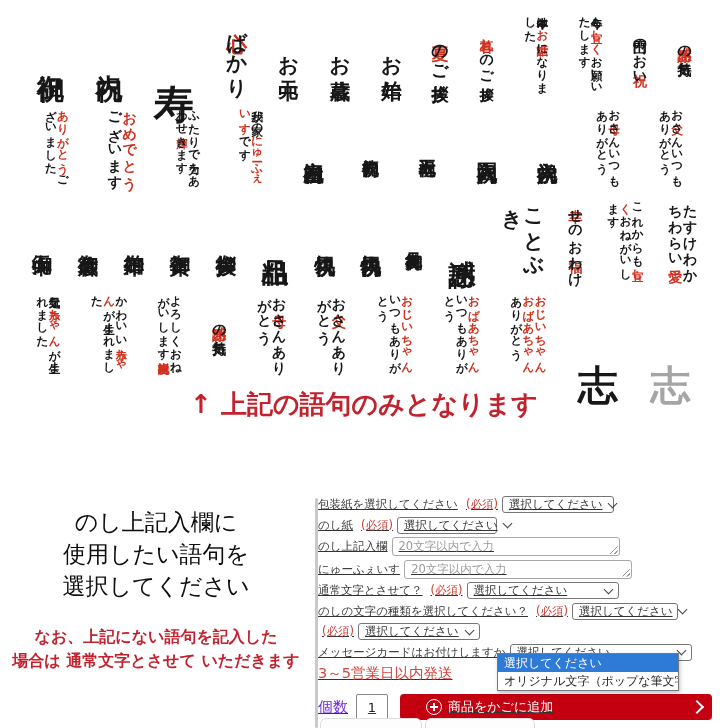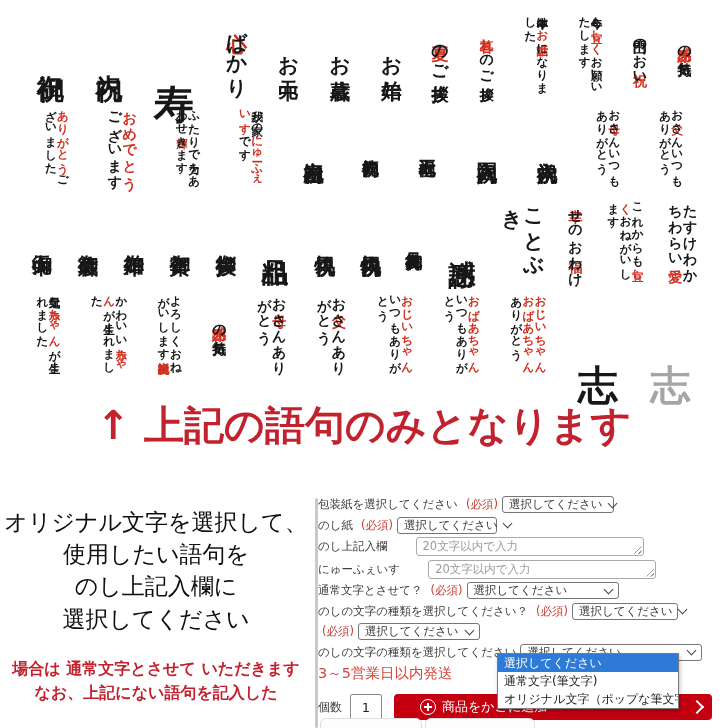--- a/index.html
+++ b/index.html
@@ -7,45 +7,45 @@
         font-family:"DejaVu Sans",sans-serif;color:#111;}
   
   .title{padding-top:8px;text-align:center;font-size:27px;font-weight:bold;color:#0d0d0d;white-space:nowrap;}
   
   .words{margin-top:6px;padding:0 6px;}
   .word-row{display:flex;justify-content:space-evenly;align-items:center;height:93px;}
   .word{writing-mode:vertical-rl;text-orientation:upright;max-height:88px;
         font-weight:bold;line-height:1.06;letter-spacing:0;}
   .seg-k{color:#171717;} .seg-r{color:#d0301f;} .seg-g{color:#a5a5a5;}
   
-  .arrow-note{margin-top:20px;text-align:center;font-size:40px;font-weight:bold;color:#c2222e;white-space:nowrap;}
+  .arrow-note{margin-top:9px;text-align:center;font-size:26px;font-weight:bold;color:#c2222e;white-space:nowrap;}
   
   .bottom{position:absolute;left:0;top:492px;width:728px;height:236px;display:flex;}
   .left-col{width:312px;text-align:center;padding-top:14px;box-sizing:border-box;}
   .left-black{font-size:23px;line-height:1.4;color:#0e0e0e;}
   .left-red{margin-top:22px;font-size:16px;line-height:1.5;font-weight:bold;color:#c2222e;white-space:nowrap;}
   .col-divider{position:absolute;left:315px;top:6px;bottom:0;width:3px;background:#c9c9c9;border-radius:2px;}
   
-  .form-col{position:relative;flex:1;padding:4px 0 0 6px;font-size:11.5px;color:#333;box-sizing:border-box;}
+  .form-col{position:relative;flex:1;padding:4px 0 0 6px;font-size:11.5px;color:#333;box-sizing:border-box;text-decoration:underline;}
   .form-row{display:flex;align-items:center;height:17px;margin-bottom:3.5px;white-space:nowrap;}
-  .form-row.ta-row{height:19px;gap:24px;}
+  .form-row.ta-row{height:19px;}
   .req{color:#c84038;margin:0 4px 0 4px;}
   .lbl{color:#3a3a3a;margin-right:4px;}
   .select{display:inline-flex;align-items:center;justify-content:space-between;height:17px;
           border:1px solid #767676;border-radius:3px;background:#fff;padding:0 6px;box-sizing:border-box;color:#333;}
   .sel-arrow{width:6px;height:6px;border-right:1.6px solid #444;border-bottom:1.6px solid #444;
              transform:rotate(45deg);margin-top:-3px;flex:none;margin-left:6px;}
   .textarea{position:relative;display:inline-flex;align-items:center;height:19px;border:1px solid #a9a9a9;
             border-radius:3px;background:#fff;padding:0 6px;box-sizing:border-box;color:#9a9a9a;}
   .resize-handle{position:absolute;right:1px;bottom:1px;width:9px;height:9px;
             background:repeating-linear-gradient(-45deg,transparent 0 2px,#9a9a9a 2px 3px);
             clip-path:polygon(100% 0,100% 100%,0 100%);}
   .ship-note{margin-top:1px;font-size:14.5px;color:#d9453c;}
   .qty-row{display:flex;align-items:center;margin-top:11px;padding-right:16px;}
-  .qty-label{font-size:12px;color:#404040;}
+  .qty-label{font-size:15px;color:#6d28d9;}
   .qty-input{width:30px;height:24px;margin-left:8px;border:1px solid #8a8a8a;border-radius:2px;
              display:flex;align-items:center;justify-content:center;font-size:13px;color:#222;background:#fff;}
   .cart-btn{flex:1;height:26px;margin-left:12px;background:#c40010;border-radius:4px;color:#fff;
             display:flex;align-items:center;padding:0 10px 0 26px;box-sizing:border-box;font-size:13px;}
   .plus-circle{width:14px;height:14px;border:1.4px solid #fff;border-radius:50%;position:relative;flex:none;margin-right:6px;}
   .plus-circle::before,.plus-circle::after{content:"";position:absolute;background:#fff;}
   .plus-circle::before{left:3px;right:3px;top:6px;height:1.6px;}
   .plus-circle::after{top:3px;bottom:3px;left:6px;width:1.6px;}
   .chevron-right{width:8px;height:8px;border-right:2px solid #fff;border-top:2px solid #fff;
                  transform:rotate(45deg);margin-left:auto;flex:none;}
@@ -122,28 +122,27 @@
         <div class="word" style="font-size: 40px;"><span class="seg-k">志</span></div>
         <div class="word" style="font-size: 40px;"><span class="seg-g">志</span></div>
       </div>
   </div>
 
   <div class="arrow-note">↑ 上記の語句のみとなります</div>
 
   <div class="bottom">
     <div class="left-col">
       <div class="left-black">
-          <div>オリジナル文字を選択して、</div>
+          <div>のし上記入欄に</div>
           <div>使用したい語句を</div>
-          <div>のし上記入欄に</div>
           <div>選択してください</div>
         </div>
       <div class="left-red">
+          <div>なお、上記にない語句を記入した</div>
           <div>場合は 通常文字とさせて いただきます</div>
-          <div>なお、上記にない語句を記入した</div>
         </div>
     </div>
 
     <div class="col-divider"></div>
 
     <div class="form-col">
       <div id="form-rows">
           <div class="form-row">
             <span class="lbl">包装紙を選択してください</span>
             <span class="req">(必須)</span>
@@ -191,21 +190,21 @@
             </div>
           </div>
           <div class="form-row">
             <span class="req">(必須)</span>
             <div class="select" style="width: 122px;">
               <span>選択してください</span>
               <span class="sel-arrow"></span>
             </div>
           </div>
           <div class="form-row">
-            <span class="lbl">のしの文字の種類を選択してください</span>
+            <span class="lbl">メッセージカードはお付けしますか</span>
             <div class="select" style="width: 182px;">
               <span>選択してください</span>
               <span class="sel-arrow"></span>
             </div>
           </div>
         </div>
 
       <div class="ship-note">3～5営業日以内発送</div>
 
       <div class="qty-row">
@@ -213,21 +212,20 @@
         <div class="qty-input">1</div>
         <div class="cart-btn">
           <span class="plus-circle"></span>
           <span>商品をかごに追加</span>
           <span class="chevron-right"></span>
         </div>
       </div>
 
       <div class="dropdown" id="dropdown">
           <div class="option selected">選択してください</div>
-          <div class="option">通常文字(筆文字)</div>
           <div class="option">オリジナル文字（ポップな筆文字）</div>
         </div>
 
       <div class="stub s1"></div>
       <div class="stub s2"></div>
     </div>
   </div>
 
 </div>
 

